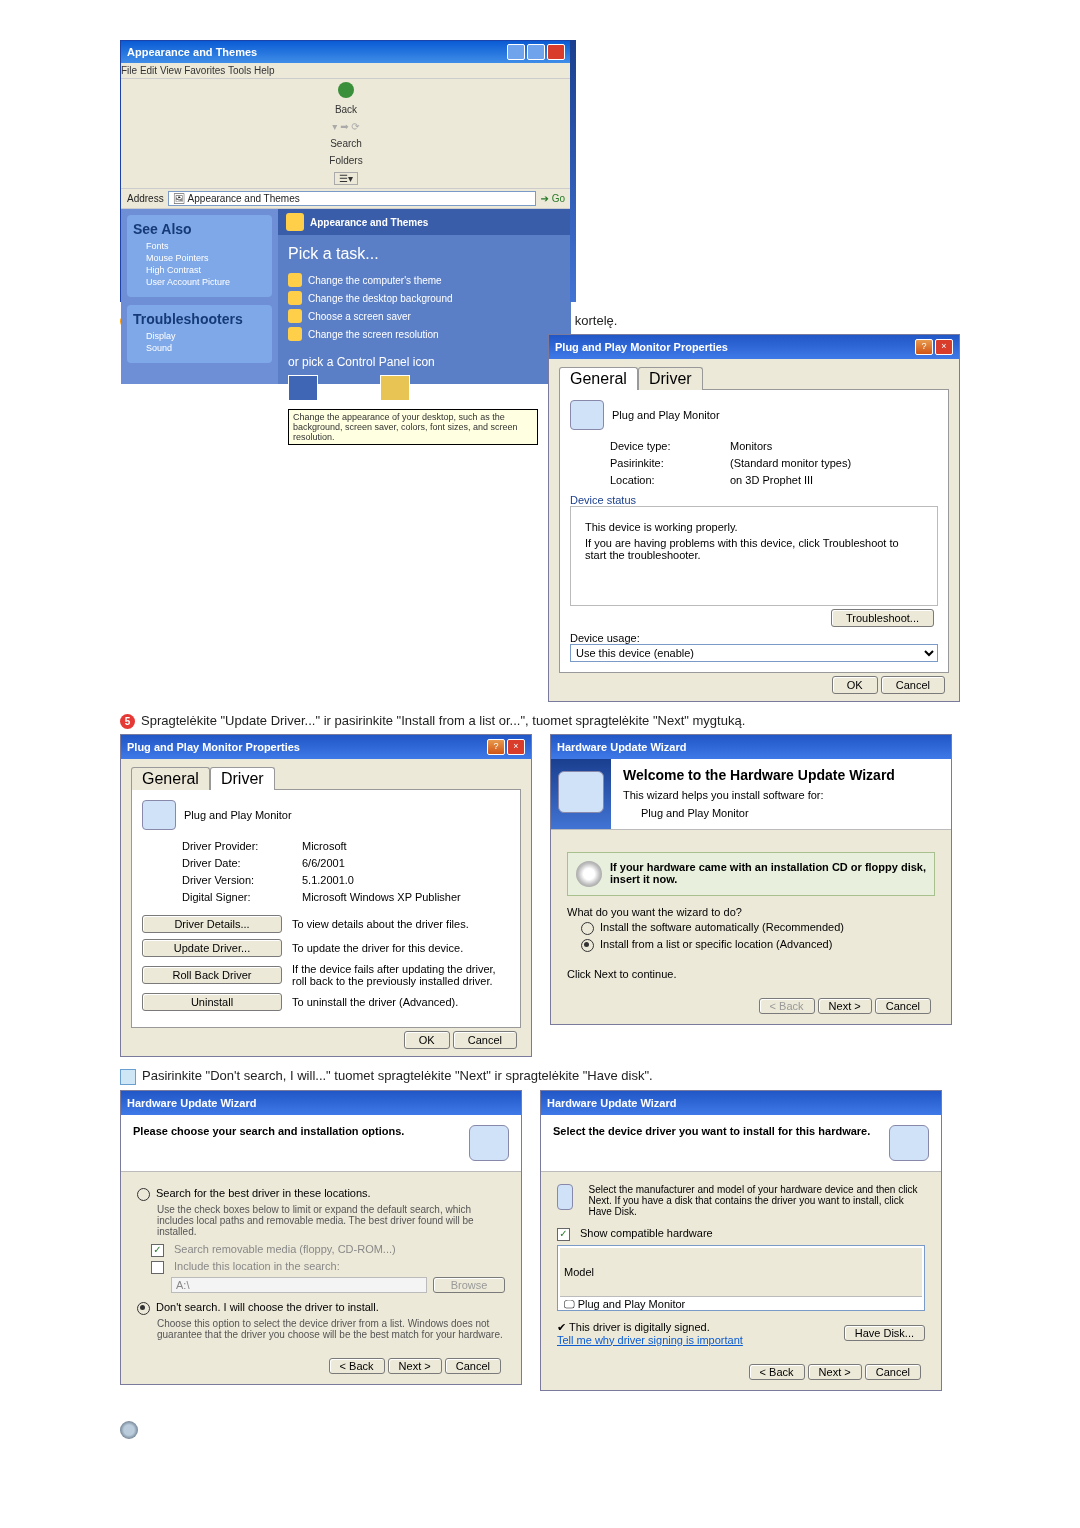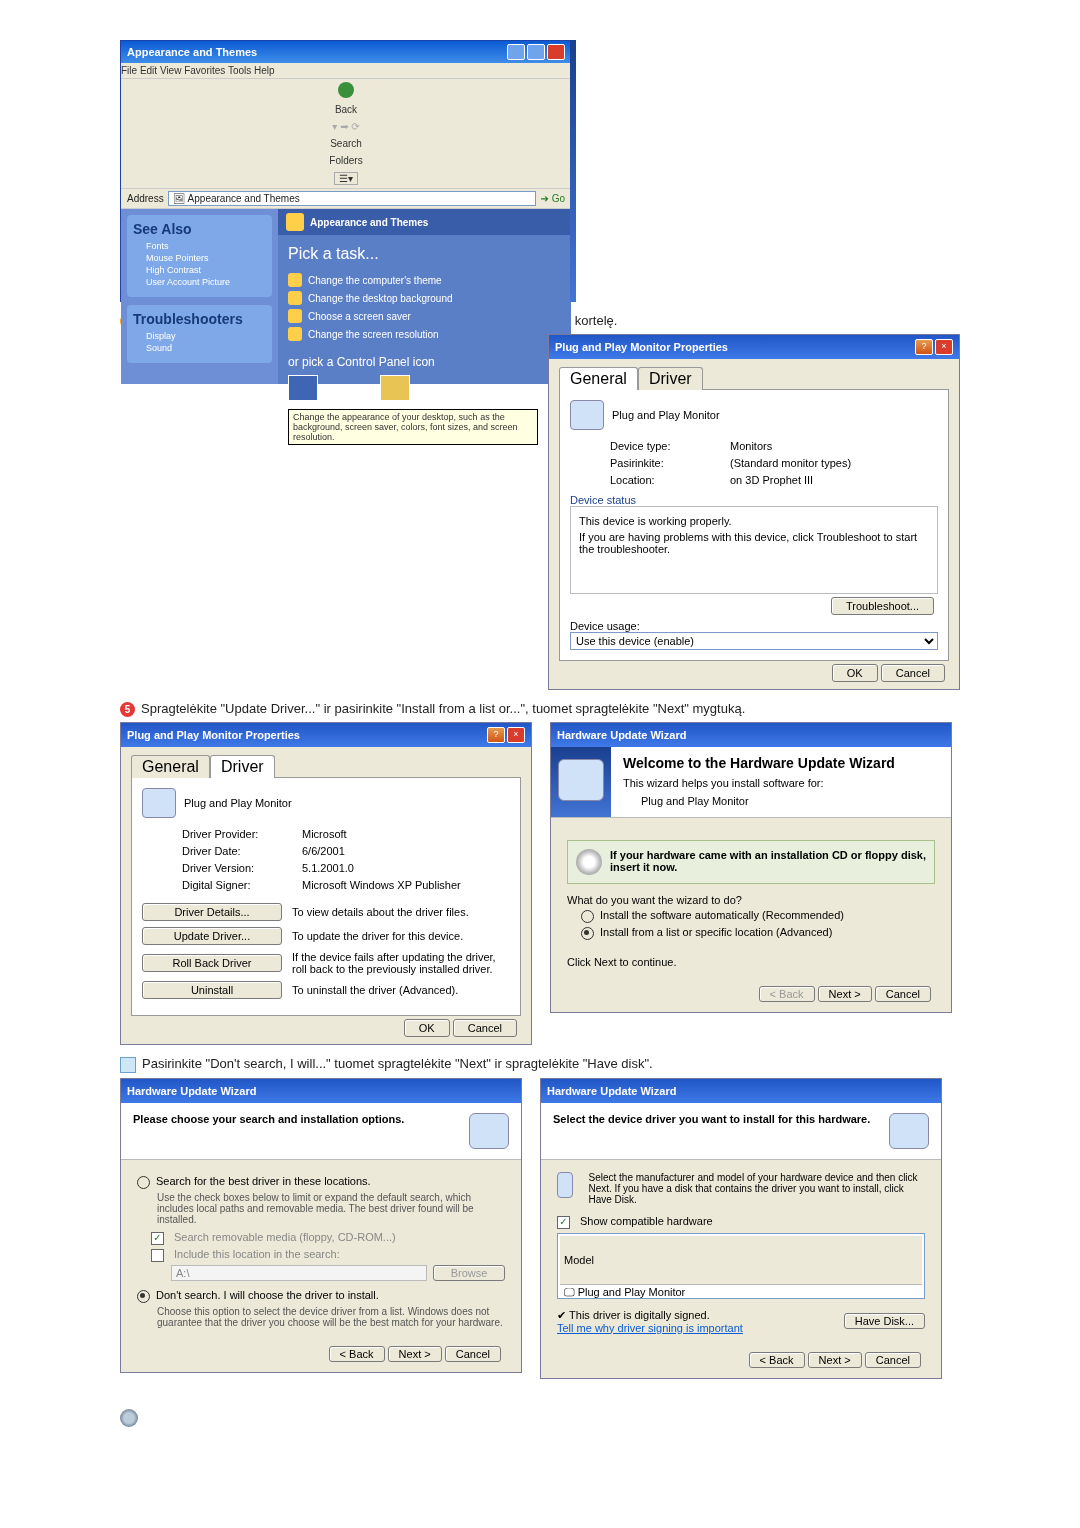--- a/index.html
+++ b/index.html
@@ -53,21 +53,21 @@
   .cp-main .task { font-size:10px; margin:4px 0; display:flex; align-items:center; gap:6px;}
   .cp-main .task .ti { width:14px;height:14px;background:#ffcf4a;border-radius:3px;display:inline-block;}
   .cp-main .subhdr { font-size:12px; margin:14px 0 6px 0; font-weight:normal;}
   .cp-main .cpitem { display:inline-flex; align-items:center; gap:6px; margin-right:20px;}
   .cp-main .cpicon { width:28px;height:24px;background:#3e66b4;border:1px solid #fff; display:inline-block;}
   .cp-main .desc { background:#ffffe1; color:#333; border:1px solid #000; padding:2px 4px; font-size:9px; margin-top:6px; width:240px;}
 
   
   .props { width:410px; }
   .monitor-icon { width:32px;height:28px; background:#cfe2f7; border:1px solid #88a; display:inline-block; vertical-align:middle; margin-right:8px; border-radius:4px;}
-  .statusbox { border:1px solid #bbb; background:#fff; padding:8px; height:70px; position:relative; font-size:11px;}
+  .statusbox { border:1px solid #bbb; background:#fff; padding:14px; height:70px; position:relative; font-size:11px;}
   select.xp{ width:100%; background:#fff; border:1px solid #7a9ac7; font-size:11px; padding:1px;}
 
   
   .wizard { width:400px; }
   .wiz-side { width:60px; background:linear-gradient(to bottom,#1a3f8f,#4274d4); display:flex;align-items:flex-start;justify-content:center;padding-top:12px;}
   .wiz-side .wicon{ width:44px;height:40px;background:#cfe2f7;border:1px solid #88a;border-radius:6px;}
   .wiz-top { display:flex; background:#fff; border-bottom:1px solid #bbb;}
   .wiz-top .txt{ flex:1; padding:8px 12px 10px 12px;}
   .wiz-top h3{ margin:0 0 6px 0; font-size:14px; font-weight:bold;}
   .wiz-body { padding:12px 16px; }

